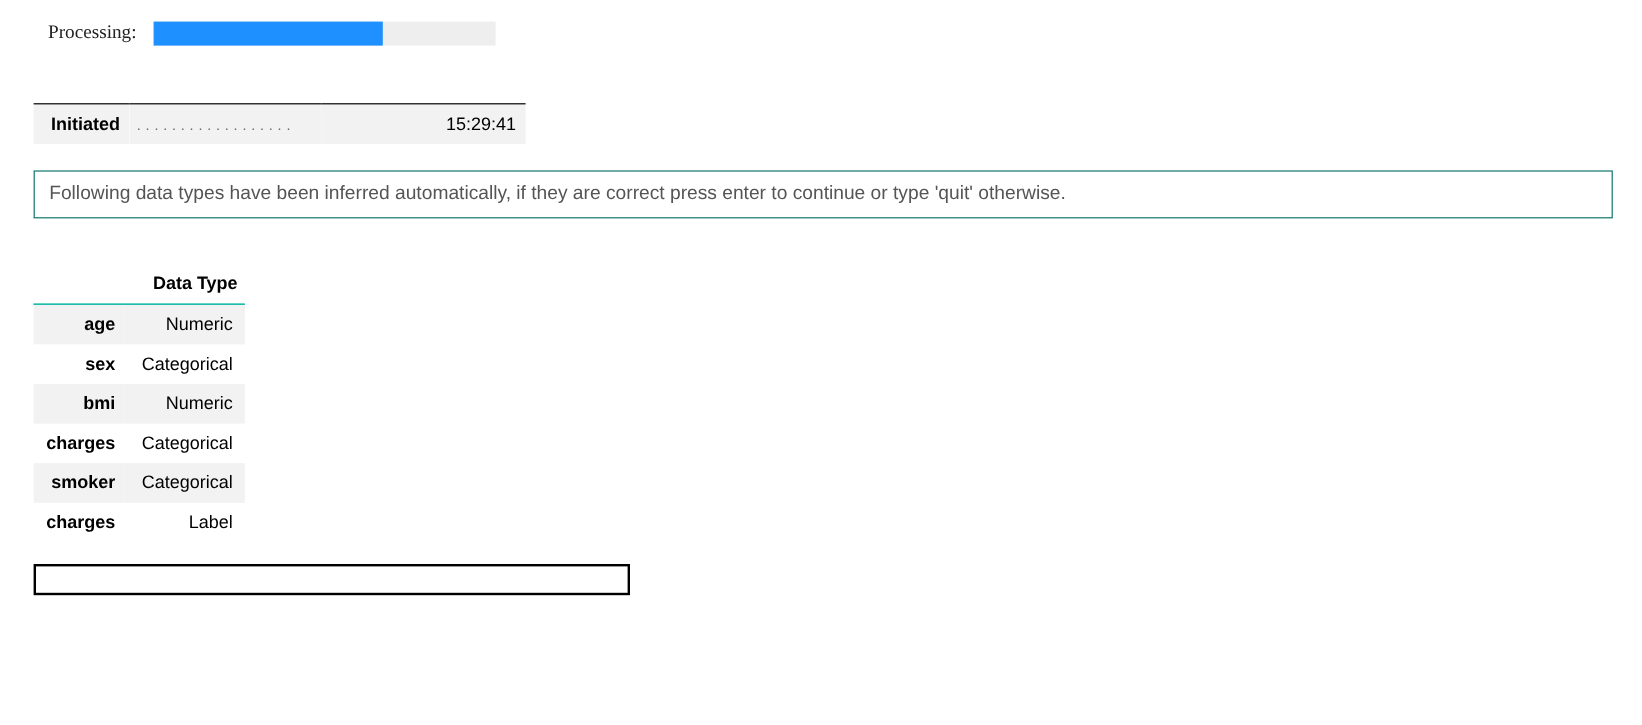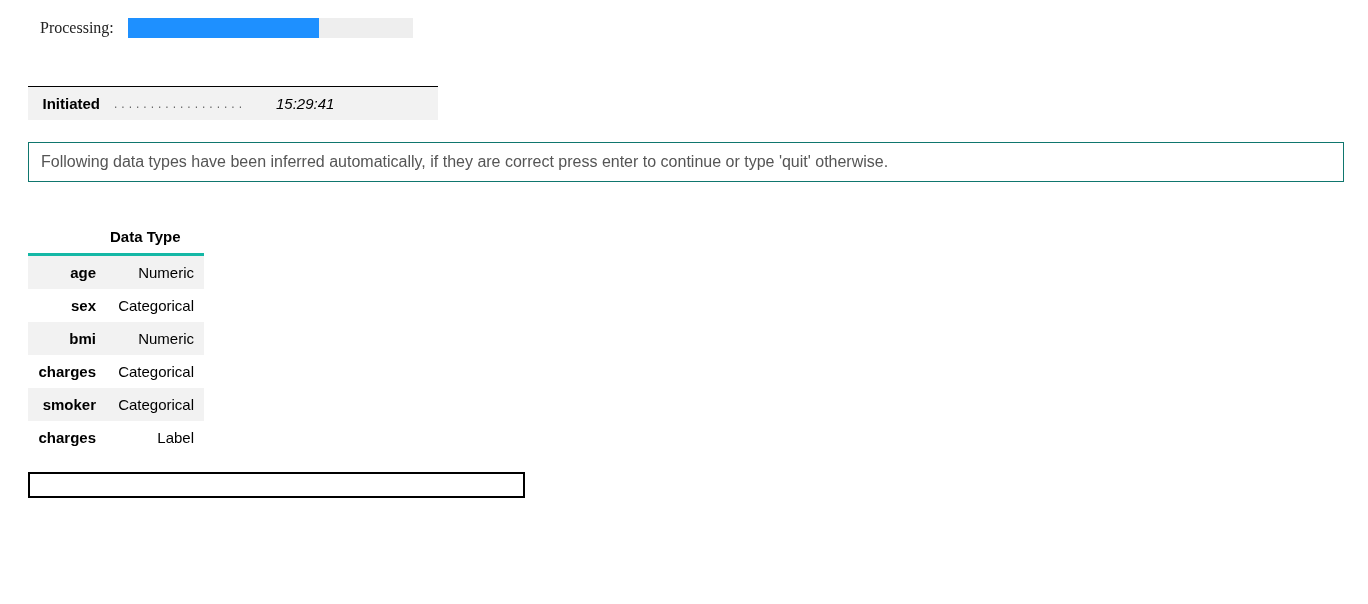--- a/index.html
+++ b/index.html
@@ -45,37 +45,37 @@
     .kv-table td.dots {
       width: 160px;
       text-align: left;
       color: #666;
       letter-spacing: 4px;
       font-size: 12px;
       padding-left: 6px;
       white-space: nowrap;
       overflow: hidden;
     }
-    .kv-table td.val { text-align: left; padding-right: 8px; font-style: italic; }
+    .kv-table td.val { text-align: right; padding-right: 8px; }
     .info-box {
       width: 1316px;
       border: 1px solid #0f766e;
       background: #fff;
       padding: 10px 12px;
       color: #555;
       font-size: 16px;
       margin-bottom: 40px;
     }
     .dtype-table {
       border-collapse: collapse;
       font-size: 15px;
     }
     .dtype-table thead th {
-      text-align: left;
-      border-bottom: 3px solid #14b8a6;
+      text-align: right;
+      border-bottom: 1px solid #14b8a6;
       padding: 6px 6px 8px;
       font-weight: bold;
     }
     .dtype-table thead th:first-child { width: 76px; }
     .dtype-table thead th:last-child { width: 100px; }
     .dtype-table tbody td { padding: 8px 6px; }
     .dtype-table tbody tr:nth-child(odd) { background: #f2f2f2; }
     .dtype-table td.row-key { text-align: right; font-weight: bold; padding-right: 8px; }
     .dtype-table td.row-val { text-align: right; padding-right: 10px; }
     .prompt-input {

